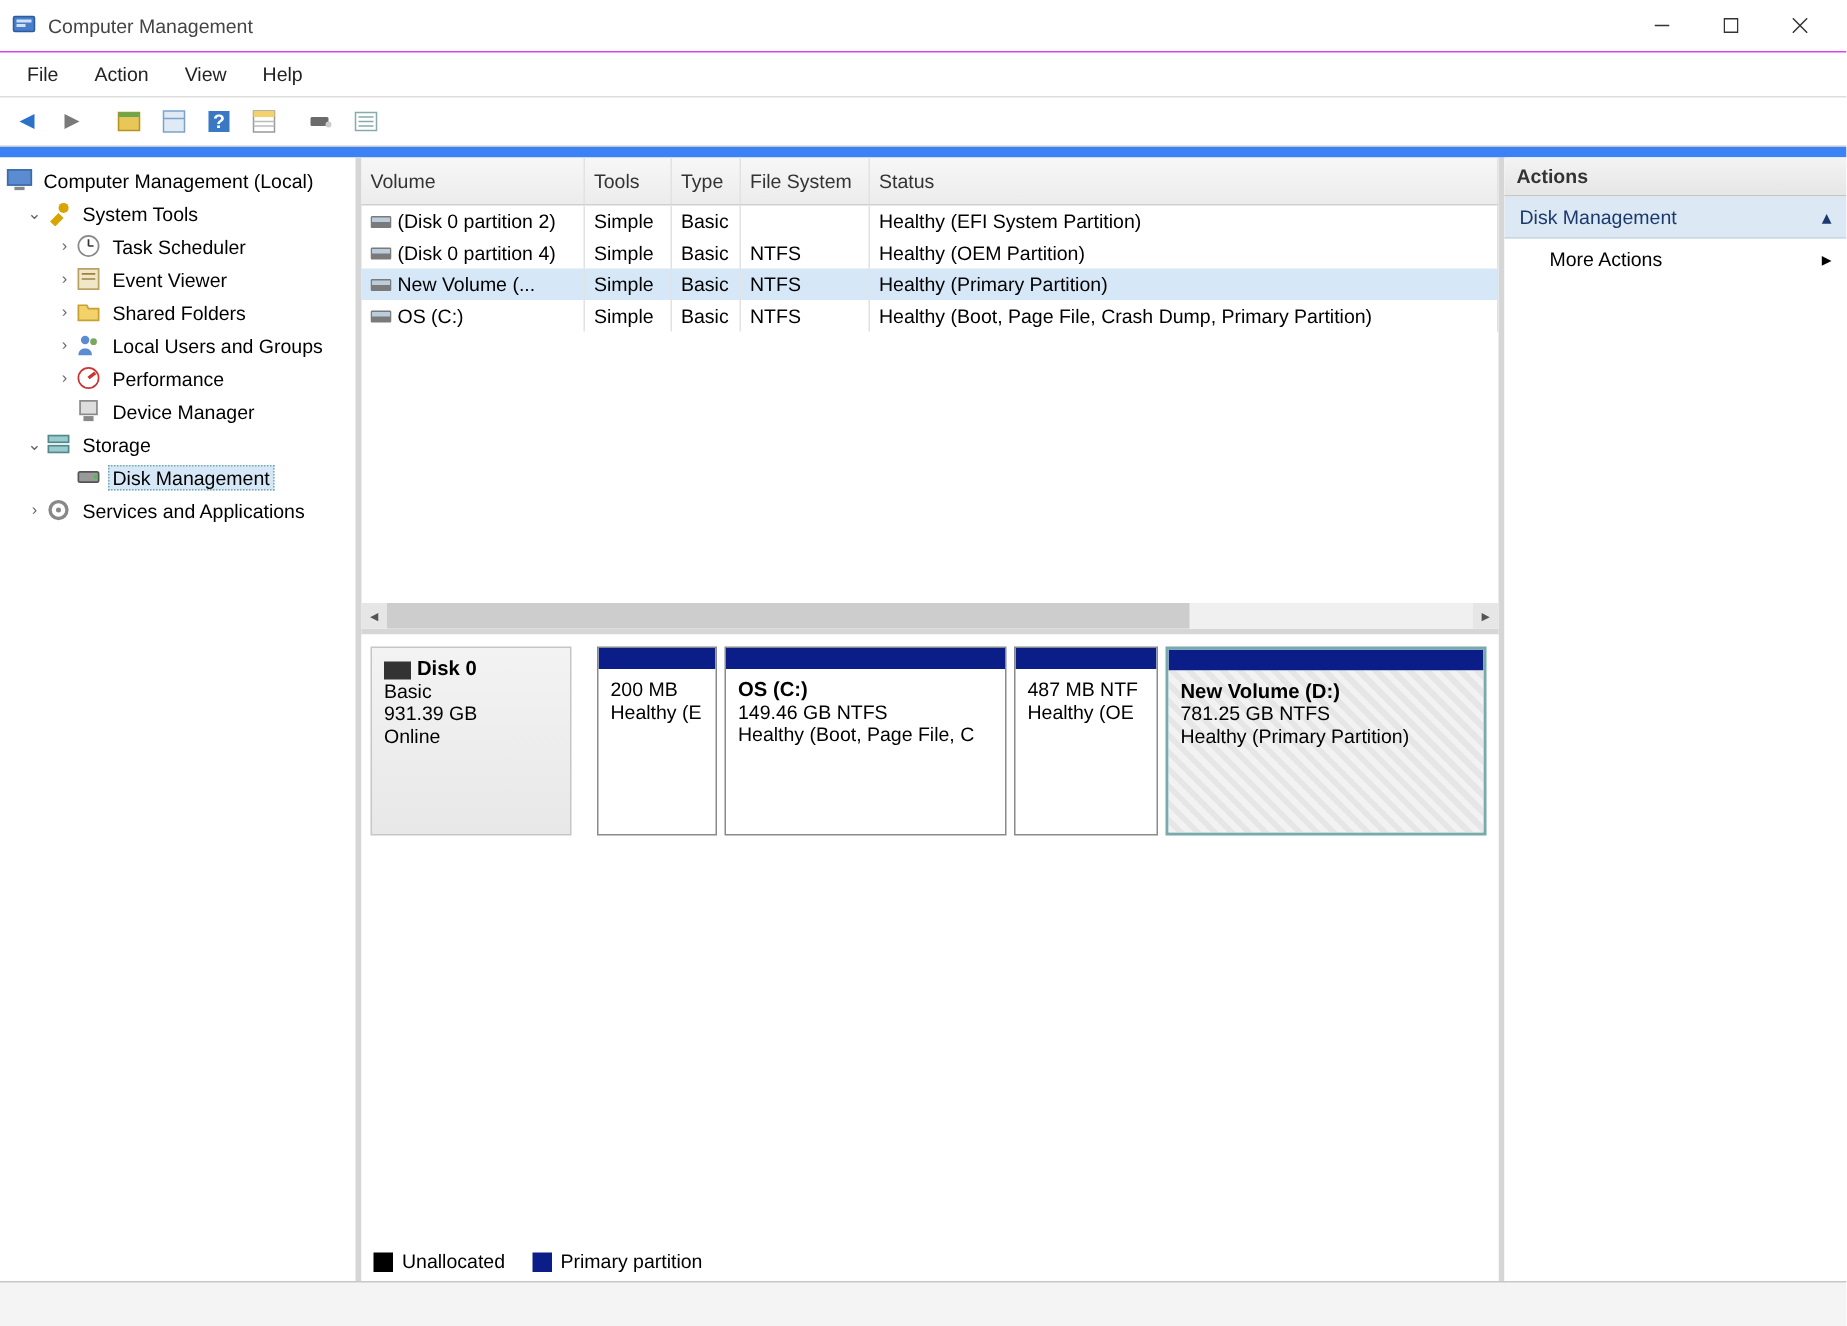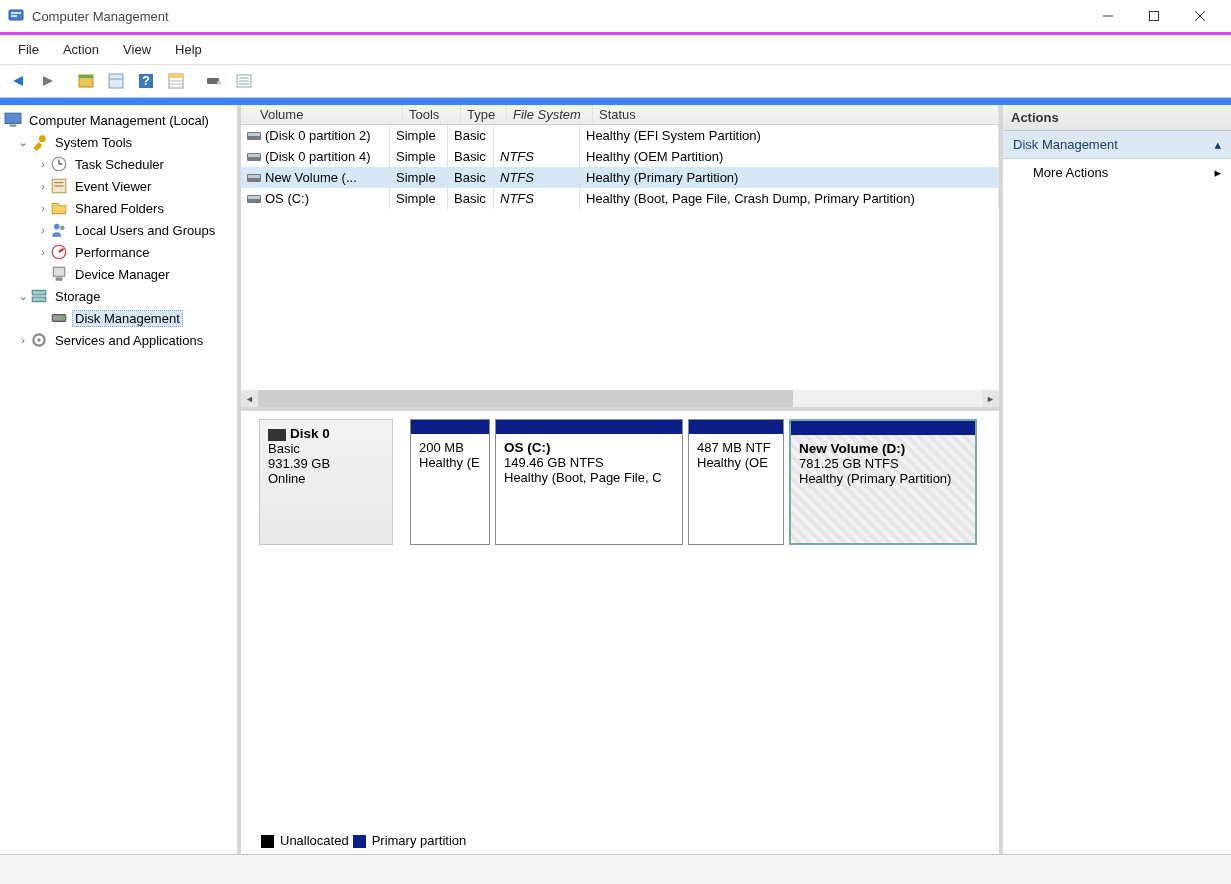--- a/index.html
+++ b/index.html
@@ -1,19 +1,19 @@
 <!DOCTYPE html>
 <html><head>
 <meta charset="utf-8">
 <style>
 * { box-sizing: border-box; margin: 0; padding: 0; font-family: "Segoe UI", Tahoma, sans-serif; font-size: 13px; }
 body { background: #fff; width: 1231px; height: 884px; overflow: hidden; display: flex; flex-direction: column; }
 
 
-.titlebar { height: 35px; display: flex; align-items: center; padding: 0 8px; border-bottom: 3px solid #d946ef; }
+.titlebar { height: 35px; display: flex; align-items: center; padding: 0 8px; border-bottom: 1px solid #d946ef; }
 .titlebar .app-icon { width: 16px; height: 16px; margin-right: 8px; display:inline-flex; }
 .titlebar .title { color: #444; flex: 1; font-size: 13px; }
 .titlebar .winbtn { width: 46px; height: 32px; display: flex; align-items: center; justify-content: center; color: #555; }
 
 
 .menubar { height: 30px; display: flex; align-items: center; padding: 0 6px; border-bottom: 1px solid #ddd; }
 .menubar .menu { padding: 4px 12px; color: #222; }
 
 
 .toolbar { height: 33px; display: flex; align-items: center; padding: 0 4px; border-bottom: 1px solid #c7c7c7; gap: 2px; }
@@ -31,51 +31,51 @@
 .treeitem { display: flex; align-items: center; height: 22px; padding-left: 4px; white-space: nowrap; }
 .treeitem .tw { width: 14px; text-align: center; color: #666; font-size: 11px; cursor: default; }
 .treeitem .tic { width: 18px; height: 16px; display: inline-flex; align-items: center; justify-content: center; margin-right: 4px; }
 .treeitem .lbl { padding: 1px 3px; }
 .treeitem.selected .lbl { background: #d6e8f7; border: 1px dotted #7aa; padding: 0 2px; }
 .indent1 { padding-left: 16px; }
 .indent2 { padding-left: 36px; }
 
 
 .vol-list { border-bottom: 4px solid #d6d6d6; display: flex; flex-direction: column; }
-.vol-head { display: flex; background: linear-gradient(#f7f7f7,#ececec); border-bottom: 1px solid #d0d0d0; height: 20px; align-items: center; padding-left: 13px; }
+.vol-head { display: flex; background: linear-gradient(#f7f7f7,#ececec); border-bottom: 1px solid #d0d0d0; height: 32px; align-items: center; }
 .vol-head .col, .vol-row .col { padding: 2px 6px; border-right: 1px solid #e2e2e2; height: 100%; display: flex; align-items: center; overflow: hidden; white-space: nowrap; }
 .vol-head .col { color: #333; }
 .vol-rows { height: 265px; overflow: hidden; }
 .vol-row { display: flex; height: 21px; align-items: center; }
 .vol-row.selected { background: #d6e8f7; }
 .vol-row .vic { width:14px; height:12px; margin-right:4px; display:inline-flex; }
 .col-vol { width: 149px; }
 .col-lay { width: 58px; }
 .col-type { width: 46px; }
-.col-fs  { width: 86px; font-style: italic; }
+.col-fs  { width: 86px; }
 .col-stat{ flex: 1; border-right: none; }
 .hscroll { height: 17px; background: #f0f0f0; display: flex; align-items: center; }
 .hscroll .arrow { width: 17px; height: 17px; background: #e6e6e6; display: flex; align-items: center; justify-content: center; font-size: 9px; color: #555; }
 .hscroll .track { flex: 1; height: 17px; background: #f0f0f0; position: relative; }
 .hscroll .thumb { position: absolute; left: 0; top: 0; height: 17px; width: 535px; background: #cdcdcd; }
 
 
-.diskarea { flex: 1; background: #fff; padding: 8px 6px 6px 6px; overflow: hidden; position: relative; margin-left: 12px; }
+.diskarea { flex: 1; background: #fff; padding: 8px 6px 6px 6px; overflow: hidden; position: relative; }
 .diskrow { display: flex; height: 126px; }
 .diskinfo { width: 134px; background: linear-gradient(#f3f3f3,#e8e8e8); border: 1px solid #c6c6c6; padding: 6px 8px; }
 .diskinfo .dic { display:inline-block; width:18px; height:12px; background:#333; margin-right:4px; vertical-align:middle; }
 .diskinfo strong { font-size: 13.5px; }
 .parts { flex: 1; display: flex; gap: 5px; margin-left: 4px; padding-left: 13px; }
 .part { border: 1px solid #8a8a8a; display: flex; flex-direction: column; overflow: hidden; }
 .part .pbar { height: 14px; background: #0b1e87; }
 .part .pbody { padding: 6px 8px; flex: 1; overflow: hidden; white-space: nowrap; }
 .part .pbody .pn { font-weight: 600; font-size: 13.5px; }
 .part.selected { border: 2px solid #7aa; }
 .part.selected .pbody { background: repeating-linear-gradient(45deg,#f2f2f2,#f2f2f2 4px,#e6e6e6 4px,#e6e6e6 8px); }
-.legend { position: absolute; bottom: 6px; left: 8px; display: flex; gap: 4px; align-items: flex-start; }
+.legend { position: absolute; bottom: 6px; left: 8px; display: flex; gap: 18px; align-items: flex-start; }
 .legend .sw { width: 13px; height: 13px; display: inline-block; margin-right: 6px; vertical-align: middle; }
 
 
 .actions-head { height: 26px; background: linear-gradient(#f3f3f3,#e6e6e6); border-bottom: 1px solid #c6c6c6; display: flex; align-items: center; padding: 0 8px; font-weight: 600; color: #333; }
 .actions-cat { background: #dce8f3; padding: 6px 10px; display: flex; justify-content: space-between; align-items: center; color: #1a3a6e; border-bottom: 1px solid #c7d6e6; }
 .actions-item { padding: 6px 10px 6px 30px; display: flex; justify-content: space-between; align-items: center; gap: 42px; }
 .statusbar { height: 30px; border-top: 1px solid #c7c7c7; background: #f4f4f4; }
 </style>
 </head>
 <body>
@@ -389,21 +389,21 @@
                 <div>Healthy (Boot, Page File, C</div>
               </div>
             </div>
             <div class="part" style="width: 96px;">
               <div class="pbar"></div>
               <div class="pbody">
                 <div>487 MB NTF</div>
                 <div>Healthy (OE</div>
               </div>
             </div>
-            <div class="part selected" style="width: 188px;">
+            <div class="part selected" style="width: 214px;">
               <div class="pbar"></div>
               <div class="pbody">
                 <div class="pn">New Volume  (D:)</div>
                 <div>781.25 GB NTFS</div>
                 <div>Healthy (Primary Partition)</div>
               </div>
             </div>
           </div>
       </div>
       <div class="legend">

